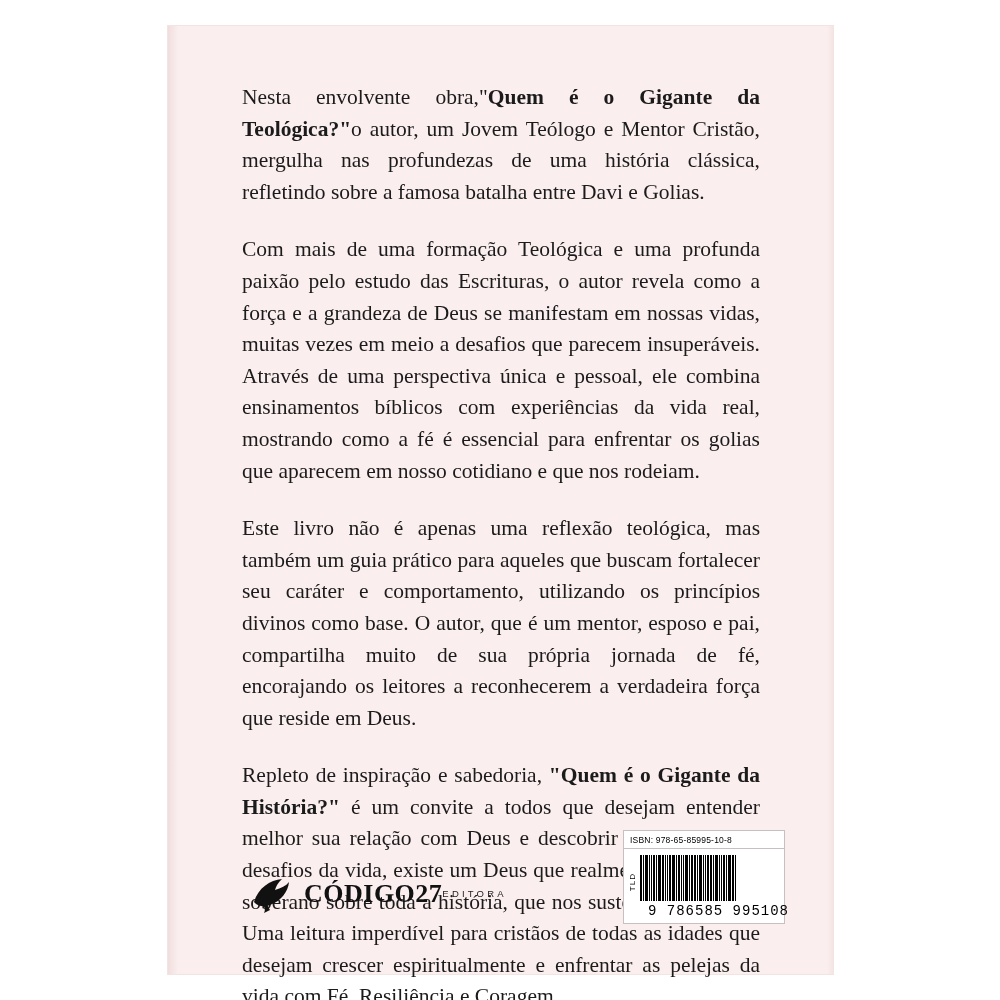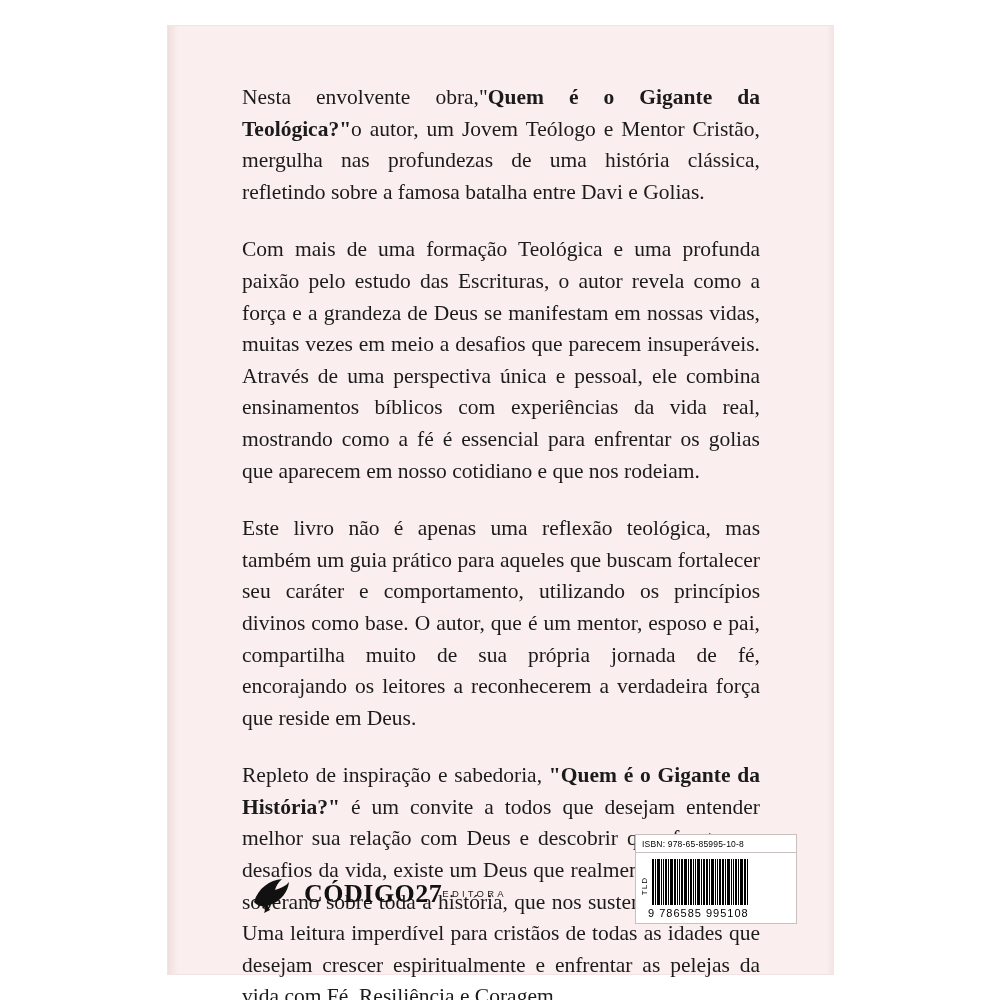--- a/index.html
+++ b/index.html
@@ -109,21 +109,21 @@
   .logo-sub {
     font-family: "Liberation Sans", sans-serif;
     font-size: 9.5px;
     letter-spacing: 3.2px;
     color: #222;
     text-align: center;
   }
 
   .barcode-block {
     position: absolute;
-    right: 36px;
+    right: 48px;
     bottom: 50px;
     width: 160px;
     background: #ffffff;
     border: 1px solid #c8c0c0;
     padding: 0;
   }
 
   .isbn-line {
     font-family: "Liberation Sans", sans-serif;
     font-size: 8.5px;
@@ -162,25 +162,25 @@
     bottom: 12px;
     font-family: "Liberation Sans", sans-serif;
     font-size: 8px;
     writing-mode: vertical-rl;
     transform: rotate(180deg);
     color: #000;
     letter-spacing: 1px;
   }
 
   .barcode-digits {
-    font-family: Liberation Sans, sans-serif;
-    font-size: 11px;
+    font-family: Liberation Mono, monospace;
+    font-size: 14px;
     letter-spacing: 1px;
     color: #000;
-    padding: 0 6px 4px 12px;
+    padding: 0 6px 4px 24px;
     white-space: nowrap;
   }
 </style>
 </head>
 <body>
 
 <div class="page">
 
   <div class="cover">
 

